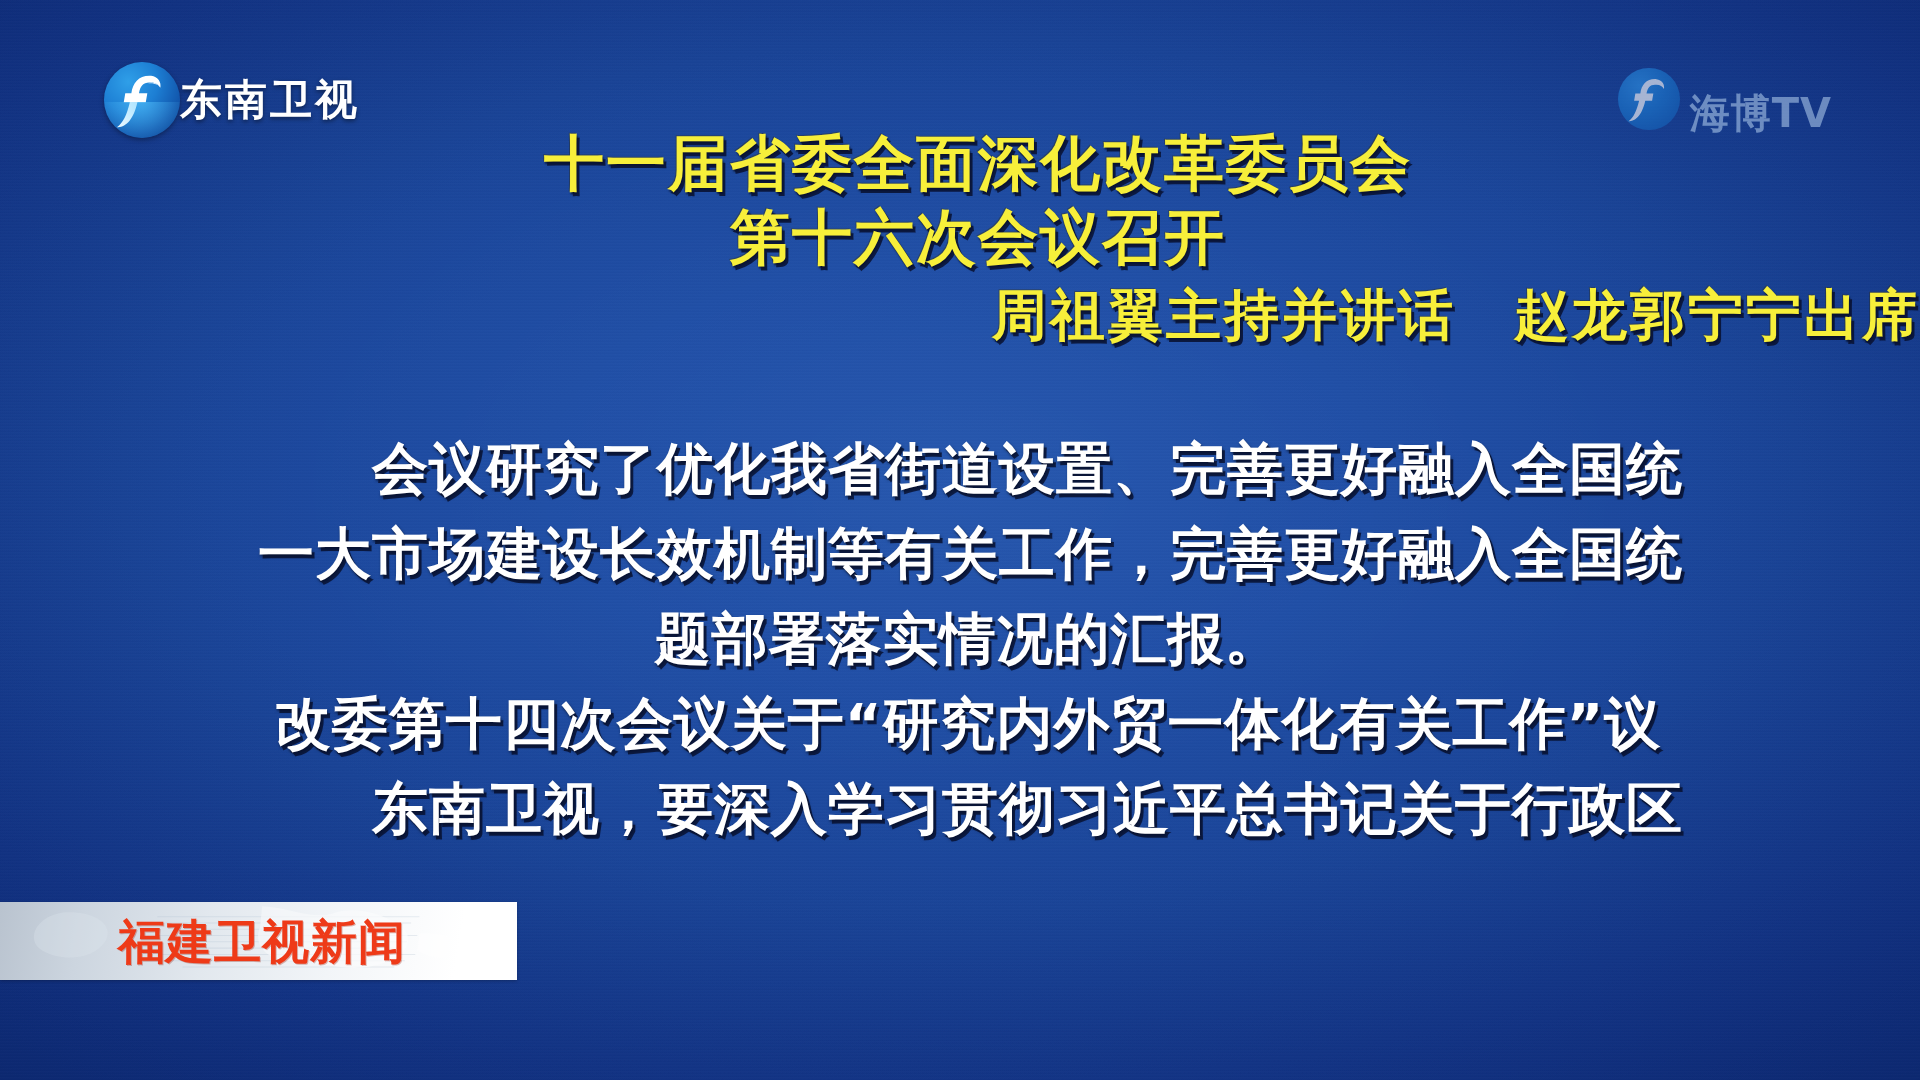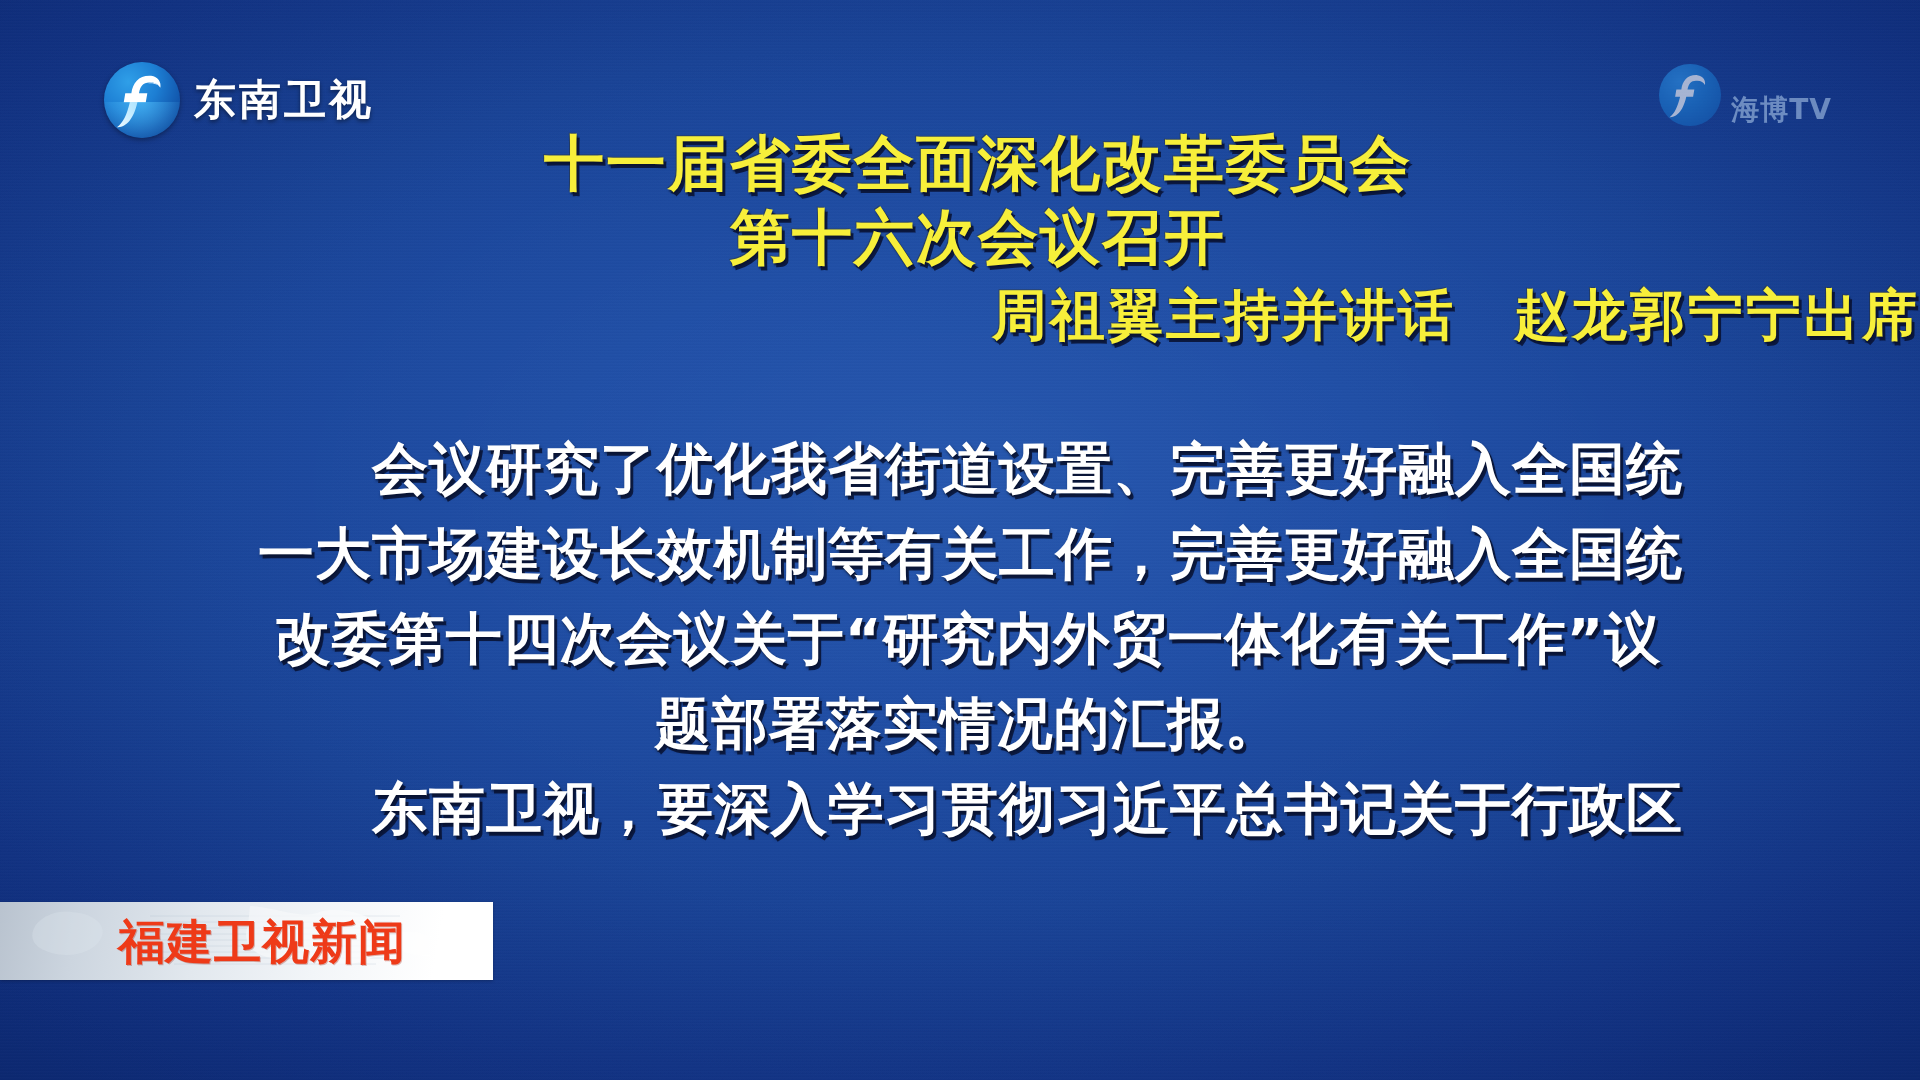--- a/index.html
+++ b/index.html
@@ -47,21 +47,20 @@
     pointer-events: none;
   }
 
   
   #channel-logo {
     position: absolute;
     left: 104px;
     top: 62px;
     display: flex;
     align-items: center;
-    gap: 14px;
   }
   .logo-disc {
     position: relative;
     width: 76px;
     height: 76px;
     border-radius: 50%;
     background:
       radial-gradient(circle at 32% 26%, #2f9fe8 0%, #1d7fd4 38%, #1257ad 70%, #0b3f8c 100%);
     box-shadow: 0 2px 5px rgba(0,0,0,0.35);
     overflow: hidden;
@@ -103,21 +102,21 @@
   .wm-disc {
     position: relative;
     width: 62px;
     height: 62px;
     border-radius: 50%;
     background: radial-gradient(circle at 34% 28%, #2e93e6 0%, #1c79cf 45%, #1158ae 100%);
     overflow: hidden;
   }
   #watermark-name {
     color: #bcd8f5;
-    font-size: 28px;
+    font-size: 40px;
     font-weight: 700;
     letter-spacing: 1px;
     line-height: 1;
     opacity: 0.85;
     margin-top: 29px;
   }
 
   
   #headline {
     position: absolute;
@@ -176,20 +175,21 @@
     background:
       linear-gradient(100deg,
         #b9c3cf 0%,
         #ccd5df 16%,
         #e2e8ee 40%,
         #f2f5f8 64%,
         #ffffff 88%,
         #ffffff 100%);
     box-shadow: 0 1px 3px rgba(0,0,0,0.25);
     overflow: hidden;
+    padding-left: 24px;
   }
   #banner-texture {
     position: absolute;
     inset: 0;
     opacity: 0.5;
   }
   #banner-text {
     position: absolute;
     left: 118px;
     top: 50%;
@@ -232,22 +232,22 @@
 
   <div id="headline">
     <div class="title-line">十一届省委全面深化改革委员会</div>
     <div class="title-line">第十六次会议召开</div>
     <div class="title-line sub">周祖翼主持并讲话　赵龙郭宁宁出席</div>
   </div>
 
   <div id="body-copy">
     <div class="body-line">　　会议研究了优化我省街道设置、完善更好融入全国统</div>
     <div class="body-line">一大市场建设长效机制等有关工作，完善更好融入全国统</div>
+    <div class="body-line">题部署落实情况的汇报。</div>
     <div class="body-line">改委第十四次会议关于“研究内外贸一体化有关工作”议</div>
-    <div class="body-line">题部署落实情况的汇报。</div>
     <div class="body-line">　　东南卫视，要深入学习贯彻习近平总书记关于行政区</div>
   </div>
 
   <div id="program-banner">
     <svg id="banner-texture" viewBox="0 0 493 78" preserveAspectRatio="none">
       <g stroke="#9fb2c6" stroke-width="1" fill="none" opacity="0.45">
         <path d="M150 14 H400"></path>
           <path d="M158 20 H392"></path>
           <path d="M166 26 H384"></path>
         <path d="M150 32 H398"></path>

